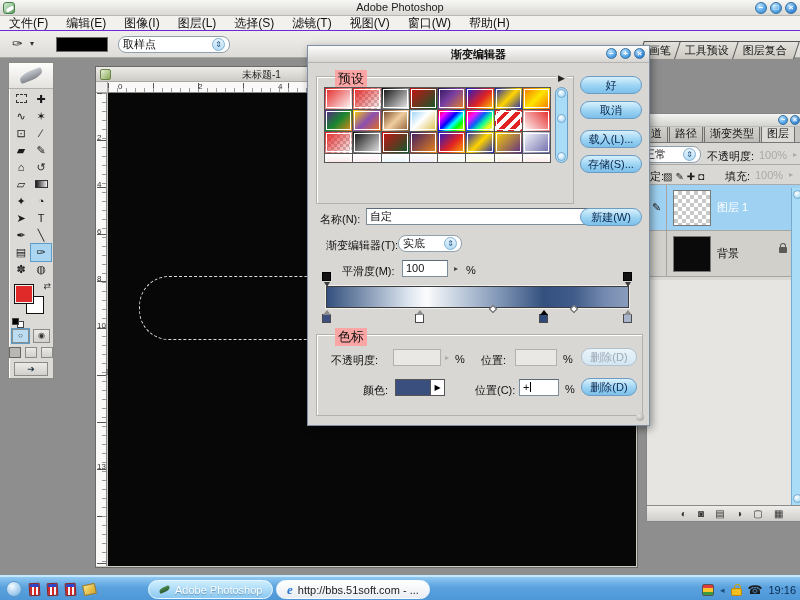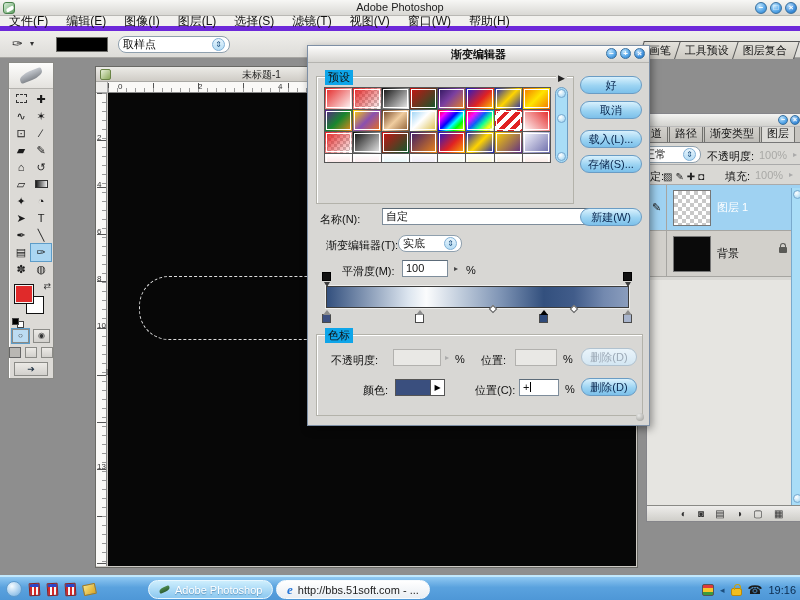--- a/index.html
+++ b/index.html
@@ -9,21 +9,21 @@
 
   
   #titlebar{position:absolute;left:0;top:0;width:800px;height:16px;background:linear-gradient(#f7f7f5,#d9d8d4);border-bottom:1px solid #b9b8b4;}
   #app-title{position:absolute;left:0;right:0;top:1px;text-align:center;font-size:11px;color:#222;}
   .appicon{position:absolute;left:3px;top:2px;width:12px;height:12px;border-radius:3px;background:linear-gradient(135deg,#d8eed8,#5f9e62);border:1px solid #47804a;}
   .appicon i{position:absolute;left:2px;top:4px;width:8px;height:4px;background:#fff;border-radius:50% 10% 50% 10%/60% 20% 60% 20%;transform:rotate(-25deg);}
   .winbtns{position:absolute;right:3px;top:2px;display:flex;gap:3px;}
   .win-btn{width:12px;height:12px;border-radius:50%;background:radial-gradient(circle at 35% 30%,#c2e6fc,#54a5e8 60%,#2e7cc2);border:1px solid #39719f;color:#fff;font-size:8px;line-height:10px;text-align:center;font-weight:bold;}
   .win-btn.close{background:radial-gradient(circle at 35% 30%,#bfe0fa,#3f90dd 60%,#1f6cb4);}
 
-  #menubar{position:absolute;left:0;top:16px;width:800px;height:15px;background:#f2f1ee;border-bottom:5px solid #6d28d9;display:flex;align-items:center;}
+  #menubar{position:absolute;left:0;top:16px;width:800px;height:15px;background:#f2f1ee;border-bottom:1px solid #6d28d9;display:flex;align-items:center;}
   .menu-item{padding:0 9px;font-size:12px;color:#111;}
 
   #optionsbar{position:absolute;left:0;top:31px;width:800px;height:27px;background:linear-gradient(#f0efec,#dddcd8);border-bottom:1px solid #a7a6a2;}
   .opt-eyedrop{position:absolute;left:12px;top:5px;font-size:13px;color:#222;transform:rotate(0deg);}
   .opt-caret{position:absolute;left:30px;top:8px;font-size:8px;color:#333;}
   .opt-swatch{position:absolute;left:56px;top:6px;width:52px;height:15px;border:1px solid #6c6c68;}
   .dropdown{background:#fff;border:1px solid #8fa0ae;border-radius:8px;font-size:11px;display:flex;align-items:center;padding:0 4px;height:17px;}
   .opt-sample{position:absolute;left:118px;top:5px;width:112px;}
   .dd-label{flex:1;}
   .updown{width:13px;height:13px;border-radius:50%;background:linear-gradient(#e8f5fd,#b5dcf4);border:1px solid #7fb0d6;font-size:8px;line-height:11px;text-align:center;color:#1c4f7e;}
@@ -71,21 +71,21 @@
   .rnum{position:absolute;font-size:8px;color:#333;}
   .canvas{position:absolute;left:12px;top:26px;right:1px;bottom:1px;background:#070707;}
   .selection{position:absolute;left:31px;top:183px;width:260px;height:64px;border:1px dashed #dcdcdc;border-right:none;border-radius:30px 0 0 30px;}
 
   
   #dialog{position:absolute;left:307px;top:45px;width:343px;height:381px;background:#d8d7d4;border:1px solid #7d8fa5;box-shadow:2px 3px 8px rgba(0,0,0,.4);z-index:30;}
   .dlg-title{position:relative;height:17px;background:linear-gradient(#fdfdfc,#d6d5d1);border-bottom:1px solid #b5b4b0;text-align:center;font-size:11px;font-weight:bold;line-height:16px;}
   .dlg-title .winbtns{top:2px;right:4px;}
   .win-btn.mini{width:11px;height:11px;line-height:9px;}
   .groupbox{position:absolute;border:1px solid #b3b2aa;box-shadow:1px 1px 0 #fff inset;}
-  .grp-label{position:absolute;left:8px;top:-7px;background:#0ea5e9;padding:0 3px;font-size:11px;}
+  .grp-label{position:absolute;left:18px;top:-7px;background:#fca5a5;padding:0 3px;font-size:13px;}
   .grp-arrow{position:absolute;right:6px;top:-4px;background:#d8d7d4;font-size:9px;color:#222;padding:0 2px;}
   #grp-presets{left:8px;top:30px;width:258px;height:128px;}
   #preset-grid{position:absolute;left:7px;top:10px;width:227px;height:76px;overflow:hidden;display:grid;grid-template-columns:repeat(8,1fr);gap:1px;background:#555;border:1px solid #555;}
   .preset{height:21px;background:#fff;outline:1px solid #fff;outline-offset:-2px;}
   .pr-scroll{position:absolute;right:5px;top:10px;width:13px;height:76px;background:#a9ddf7;border:1px solid #6d9cc2;border-radius:7px;}
   .scroll-knob{position:absolute;left:1px;width:9px;height:9px;border-radius:50%;background:radial-gradient(circle at 35% 30%,#ffffff,#bfe2f6 60%,#8cc2e6);border:1px solid #76a8ce;}
   .dlg-btn{position:absolute;left:272px;width:62px;height:18px;border-radius:9px;background:linear-gradient(#d9f1fd,#9bd3f2 55%,#7cc0ea);border:1px solid #6a9cc4;font-size:11px;text-align:center;line-height:16px;color:#09264e;}
   .dlg-btn.disabled{background:linear-gradient(#eaf4fa,#d3e6f2);color:#9ba8b5;border-color:#b1c2cf;}
   .lbl{position:absolute;font-size:11px;color:#111;white-space:nowrap;}
   .tb-input{position:absolute;background:#fff;border:1px solid #7e8d9b;border-top-color:#5c6b79;font-size:11px;padding:0 3px;height:17px;line-height:15px;}
@@ -336,21 +336,21 @@
         <div class="scroll-knob" style="bottom:1px"></div>
       </div>
     </div>
 
     <div class="dlg-btn" style="top:30px">好</div>
     <div class="dlg-btn" style="top:55px">取消</div>
     <div class="dlg-btn" style="top:84px">载入(L)...</div>
     <div class="dlg-btn" style="top:109px">存储(S)...</div>
 
     <span class="lbl" style="left:12px;top:166px">名称(N):</span>
-    <div class="tb-input" style="left:74px;top:162px;width:228px">自定</div>
+    <div class="tb-input" style="left:58px;top:162px;width:228px">自定</div>
     <div class="dlg-btn" style="top:162px">新建(W)</div>
 
     <span class="lbl" style="left:18px;top:192px">渐变编辑器(T):</span>
     <div class="dropdown" style="position:absolute;left:90px;top:189px;width:64px">
       <span class="dd-label">实底</span>
       <span class="updown">⇕</span>
     </div>
 
     <span class="lbl" style="left:34px;top:218px">平滑度(M):</span>
     <div class="tb-input" style="left:94px;top:214px;width:46px">100</div>

